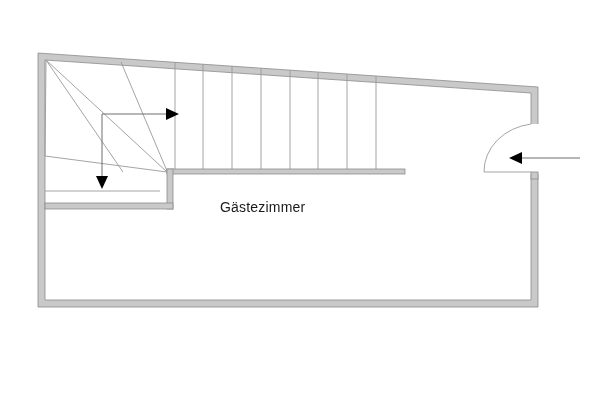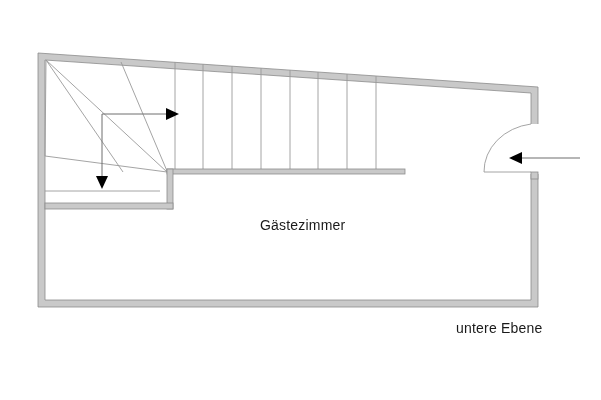--- a/index.html
+++ b/index.html
@@ -31,22 +31,21 @@
   .room-label {
     position: absolute;
     font-family: "Liberation Sans", sans-serif;
     font-size: 14px;
     color: #1a1a1a;
     white-space: nowrap;
     letter-spacing: 0.2px;
   }
   #room-name-gaestezimmer {
     left: 220px;
-    top: 217px;
-    margin-left: 40px;
+    top: 199px;
   }
   #level-label-untere-ebene {
     left: 456px;
     top: 320px;
   }
 </style>
 </head>
 <body>
 
 <div id="plan-root">
@@ -112,15 +111,14 @@
     </g>
 
     <g>
       <line x1="580" y1="158" x2="520" y2="158" stroke="#6f6f6f" stroke-width="1.2"></line>
       <path d="M 522,152 L 522,164 L 509,158 Z" fill="#000000"></path>
     </g>
   </svg>
 
   <div class="room-label" id="room-name-gaestezimmer">Gästezimmer</div>
 
-  <div class="room-label" id="level-label-untere-ebene">untere Ebene</div>
 
 </div>
 
 </body></html>

